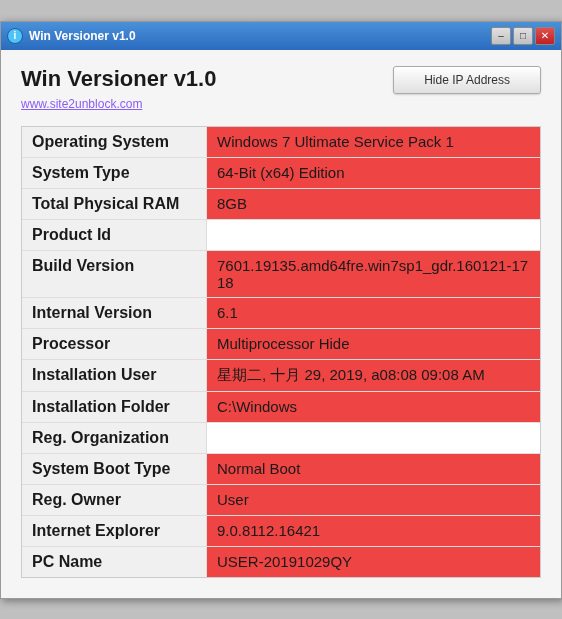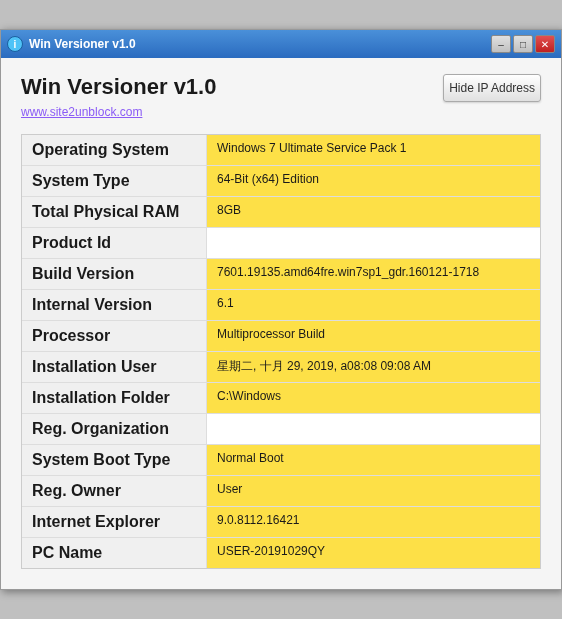--- a/index.html
+++ b/index.html
@@ -89,21 +89,21 @@
     .app-link {
       font-size: 12px;
       color: #8b5cf6;
       text-decoration: underline;
       cursor: pointer;
     }
     .hide-ip-btn {
       background: linear-gradient(to bottom, #ffffff, #e0e0e0);
       border: 1px solid #aaa;
       border-radius: 3px;
-      padding: 6px 5px;
+      padding: 6px 30px;
       font-size: 12px;
       cursor: pointer;
       color: #333;
       box-shadow: 0 1px 2px rgba(0,0,0,0.15);
     }
     .table-container {
       border: 1px solid #ccc;
       background: white;
     }
     .info-row {
@@ -119,23 +119,23 @@
       padding: 6px 10px;
       font-size: 16px;
       font-weight: bold;
       color: #1a1a1a;
       background: #f0f0f0;
       border-right: 1px solid #ddd;
     }
     .info-value {
       flex: 1;
       padding: 6px 10px;
-      font-size: 12px;
+      font-size: 15px;
       color: #1a1a1a;
-      background: #fde047;
+      background: #ef4444;
       word-break: break-all;
     }
   </style>
 </head>
 <body>
 
 <div class="window">
 
   <div class="title-bar">
     <div class="title-bar-left">
@@ -177,21 +177,21 @@
         <div class="info-row">
           <div class="info-label">Build Version</div>
           <div class="info-value">7601.19135.amd64fre.win7sp1_gdr.160121-1718</div>
         </div>
         <div class="info-row">
           <div class="info-label">Internal Version</div>
           <div class="info-value">6.1</div>
         </div>
         <div class="info-row">
           <div class="info-label">Processor</div>
-          <div class="info-value">Multiprocessor Build</div>
+          <div class="info-value">Multiprocessor Hide</div>
         </div>
         <div class="info-row">
           <div class="info-label">Installation User</div>
           <div class="info-value">星期二, 十月 29, 2019, a08:08 09:08 AM</div>
         </div>
         <div class="info-row">
           <div class="info-label">Installation Folder</div>
           <div class="info-value">C:\Windows</div>
         </div>
         <div class="info-row">

